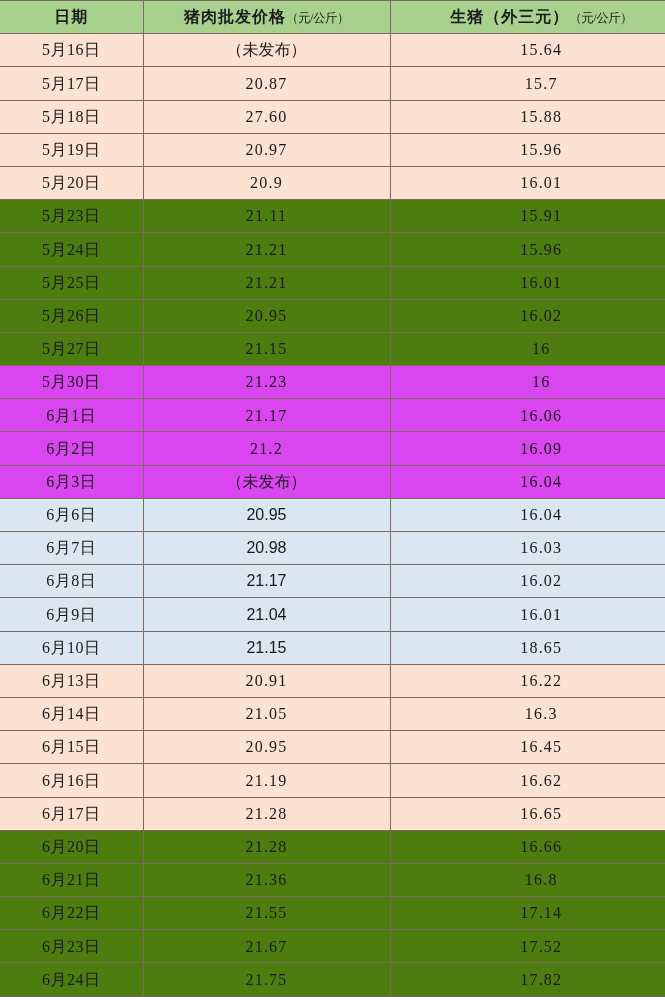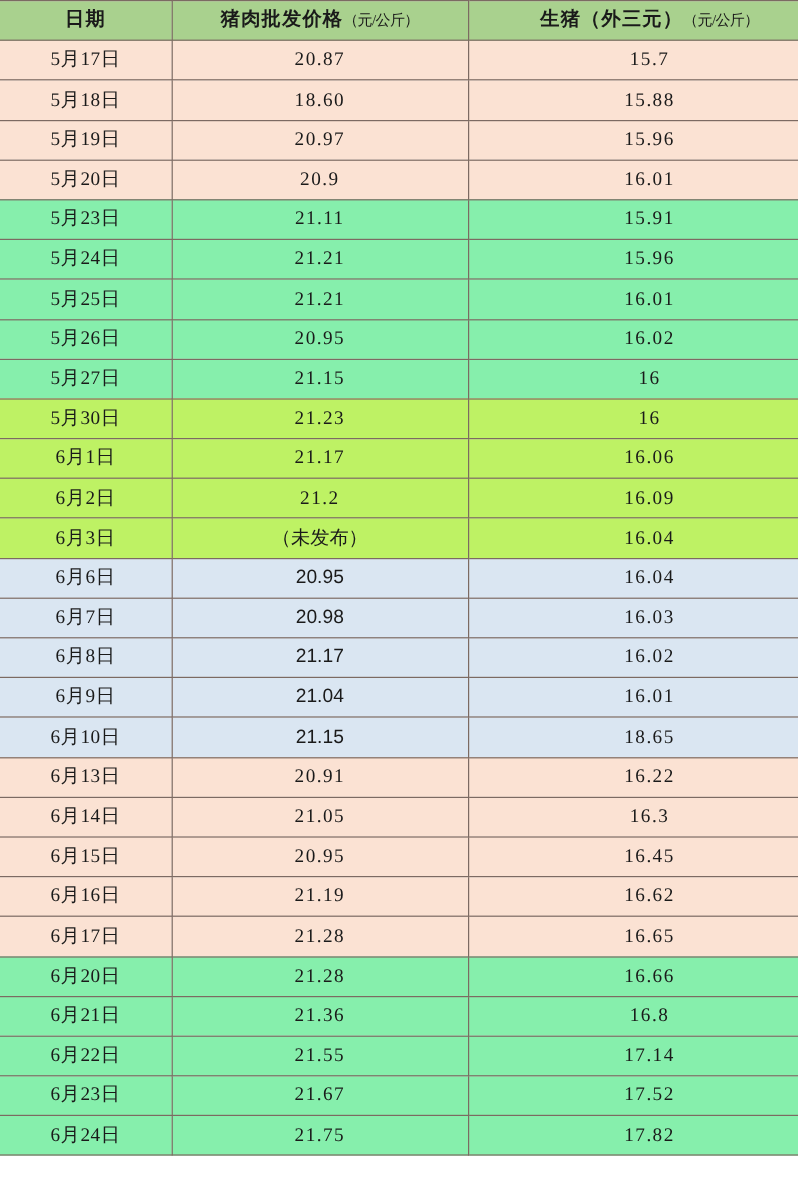--- a/index.html
+++ b/index.html
@@ -53,22 +53,22 @@
   }
   thead th .unit {
     font-weight: normal;
     font-size: 12.5px;
     letter-spacing: -0.5px;
   }
   thead th .title-main { letter-spacing: 1px; }
 
   
   tr.band-peach td { background: #fbe2d3; border-color: #8a6f62; }
-  tr.band-gray  td { background: #86efac; border-color: #6e6e6e; }
-  tr.band-green td { background: #bef264; border-color: #62795a; font-family: Liberation Serif, serif; }
+  tr.band-gray  td { background: #4d7c0f; border-color: #6e6e6e; }
+  tr.band-green td { background: #d946ef; border-color: #62795a; font-family: Liberation Serif, serif; }
   tr.band-blue  td { background: #dae6f2; border-color: #5e6d7c; }
 
   td.date-cell   { letter-spacing: 0.5px; }
   td.value-cell  { letter-spacing: 1.2px; }
   
   td.value-cell.sans {
     font-family: "Liberation Sans", "DejaVu Sans", sans-serif;
     letter-spacing: 0;
     font-size: 15.5px;
   }
@@ -91,27 +91,32 @@
       <th>
         <span class="title-main">猪肉批发价格</span><span class="unit">（元/公斤）</span>
       </th>
       <th>
         <span class="title-main">生猪（外三元）</span><span class="unit">（元/公斤）</span>
       </th>
     </tr>
   </thead>
   <tbody id="table-body">
       <tr class="band-peach">
+        <td class="date-cell">5月16日</td>
+        <td class="value-cell na">（未发布）</td>
+        <td class="value-cell">15.64</td>
+      </tr>
+      <tr class="band-peach">
         <td class="date-cell">5月17日</td>
         <td class="value-cell">20.87</td>
         <td class="value-cell">15.7</td>
       </tr>
       <tr class="band-peach">
         <td class="date-cell">5月18日</td>
-        <td class="value-cell">18.60</td>
+        <td class="value-cell">27.60</td>
         <td class="value-cell">15.88</td>
       </tr>
       <tr class="band-peach">
         <td class="date-cell">5月19日</td>
         <td class="value-cell">20.97</td>
         <td class="value-cell">15.96</td>
       </tr>
       <tr class="band-peach">
         <td class="date-cell">5月20日</td>
         <td class="value-cell">20.9</td>

